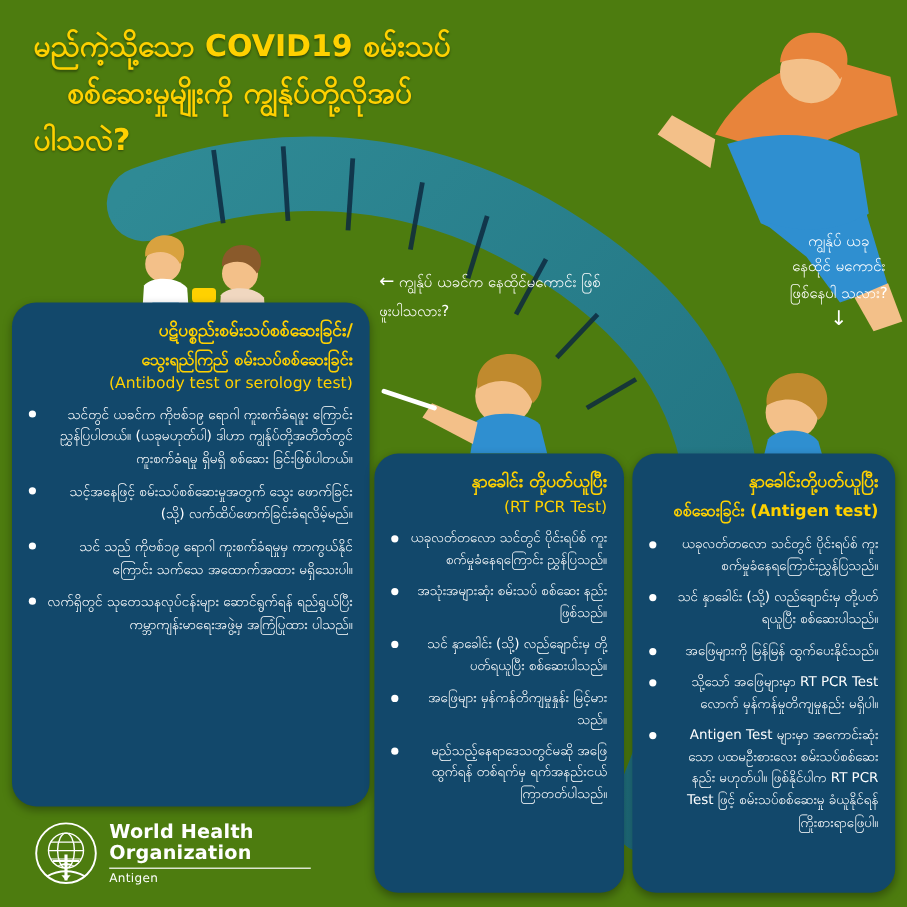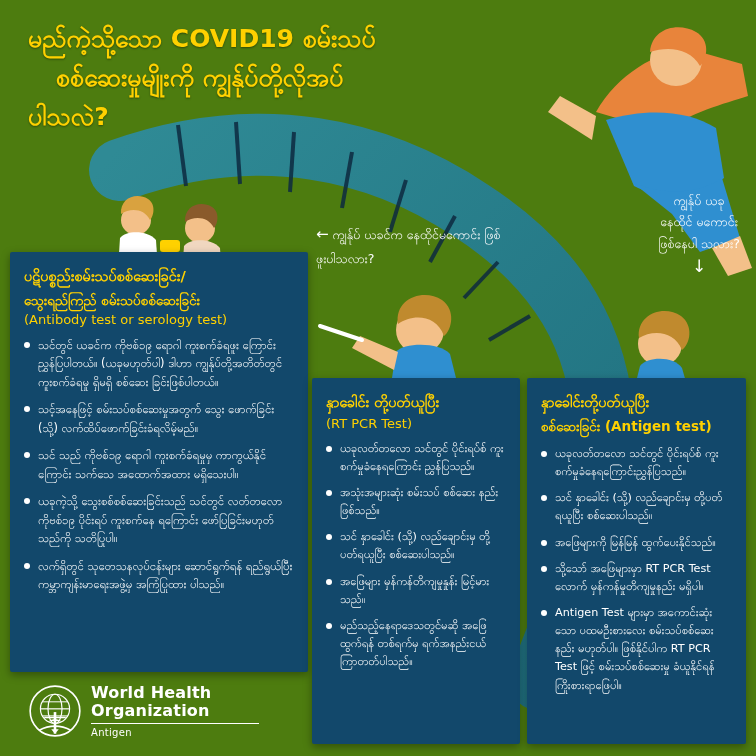--- a/index.html
+++ b/index.html
@@ -55,23 +55,24 @@
     display: block;
     margin-top: 4px;
     font-size: 17px;
     line-height: 1;
   }
 
   
   .card {
     position: absolute;
     background: #12486b;
-    border-radius: 2px;
+    border-radius: 20px;
     box-shadow: 0 3px 8px rgba(0,0,0,.35);
     padding: 14px 14px 14px 14px;
+    text-align: right;
   }
   .card-antibody { left: 10px; top: 252px; width: 298px; height: 420px; }
   .card-rtpcr    { left: 312px; top: 378px; width: 208px; height: 366px; }
   .card-antigen  { left: 527px; top: 378px; width: 219px; height: 366px; }
 
   .card h3 {
     color: #ffd100;
     font-size: 14.5px;
     line-height: 1.5;
     font-weight: bold;
@@ -201,21 +202,20 @@
   </div>
 
   <div class="card card-antibody">
     <h3>ပဋိပစ္စည်းစမ်းသပ်စစ်ဆေးခြင်း/</h3>
     <h3 class="sub">သွေးရည်ကြည် စမ်းသပ်စစ်ဆေးခြင်း</h3>
     <div class="en">(Antibody test or serology test)</div>
     <ul>
       <li>သင်တွင် ယခင်က ကိုဗစ်၁၉ ရောဂါ ကူးစက်ခံရဖူး ကြောင်း ညွှန်ပြပါတယ်။ (ယခုမဟုတ်ပါ) ဒါဟာ ကျွန်ုပ်တို့အတိတ်တွင် ကူးစက်ခံရမှု ရှိမရှိ စစ်ဆေး ခြင်းဖြစ်ပါတယ်။</li>
       <li>သင့်အနေဖြင့် စမ်းသပ်စစ်ဆေးမှုအတွက် သွေး ဖောက်ခြင်း (သို့) လက်ထိပ်ဖောက်ခြင်းခံရလိမ့်မည်။</li>
       <li>သင် သည် ကိုဗစ်၁၉ ရောဂါ ကူးစက်ခံရမှုမှ ကာကွယ်နိုင်ကြောင်း သက်သေ အထောက်အထား မရှိသေးပါ။</li>
-      <li>ယခုကဲ့သို့ သွေးစစ်စစ်ဆေးခြင်းသည် သင်တွင် လတ်တလော ကိုဗစ်၁၉ ပိုင်းရပ် ကူးစက်နေ ရကြောင်း ဖော်ပြခြင်းမဟုတ်သည်ကို သတိပြုပါ။</li>
       <li>လက်ရှိတွင် သုတေသနလုပ်ငန်းများ ဆောင်ရွက်ရန် ရည်ရွယ်ပြီး ကမ္ဘာကျန်းမာရေးအဖွဲ့မှ အကြံပြုထား ပါသည်။</li>
     </ul>
   </div>
 
   <div class="card card-rtpcr">
     <h3>နှာခေါင်း တို့ပတ်ယူပြီး</h3>
     <div class="en">(RT PCR Test)</div>
     <ul>
       <li>ယခုလတ်တလော သင်တွင် ပိုင်းရပ်စ် ကူးစက်မှုခံနေရကြောင်း ညွှန်ပြသည်။</li>
       <li>အသုံးအများဆုံး စမ်းသပ် စစ်ဆေး နည်း ဖြစ်သည်။</li>

